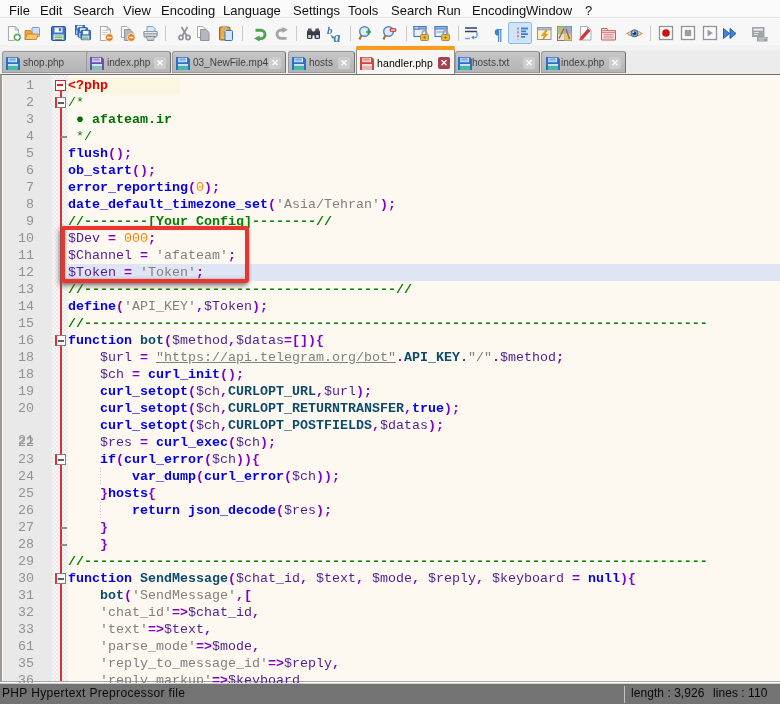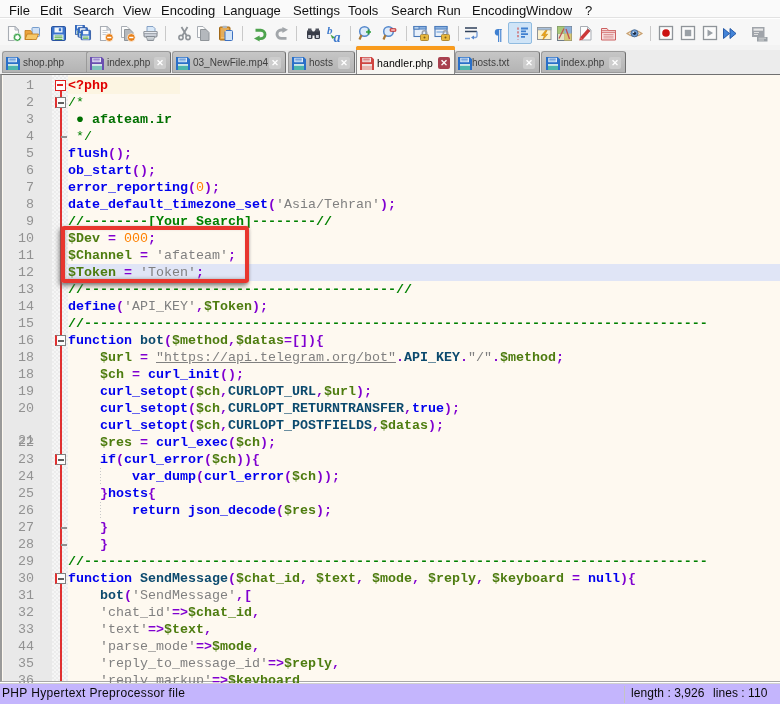--- a/index.html
+++ b/index.html
@@ -28,32 +28,32 @@
 .fb { position:absolute; left:54.5px; width:11px; height:11px; background:#fcfcfc; border:1px solid #808080; border-left:2px solid #e03030; }
 .fb::after { content:""; position:absolute; left:1.5px; top:3.5px; width:6px; height:2px; background:#606060; }
 .fbr { border:1.5px solid #e02020; }
 .fbr::after { background:#e02020; left:1.5px; top:3px; }
 .ft { position:absolute; left:61px; width:6px; height:1.5px; background:#909090; }
 .ig { position:absolute; width:1px; height:17px; background-image:linear-gradient(#c8c8c8 40%, transparent 0); background-size:1px 3px; }
 .cl, .ln { position:absolute; font-family:"Liberation Mono",monospace; font-size:13.333px; line-height:17px; white-space:pre; }
 .cl { left:68px; color:#000; }
 .ln { left:0; width:34px; text-align:right; color:#929292; }
 .k { color:#0000ee; font-weight:bold; }
-.v { color:#4d7c0f; font-weight:bold; }
+.v { color:#4c1d95; font-weight:normal; }
 .p { color:#8000d0; font-weight:bold; }
 .s { color:#808080; }
 .su { color:#808080; text-decoration:underline; }
 .n { color:#ff8000; }
 .c { color:#008000; font-weight:bold; }
 .cb { color:#007000; font-weight:bold; }
 .c2 { color:#008000; }
 .i { color:#0c4a6e; font-weight:bold; }
 .r { color:#e00000; font-weight:bold; }
 #redbox { position:absolute; left:61px; top:226px; width:188px; height:57px; border:4px solid #e8362e; border-radius:3px; box-shadow:-2px 3px 5px rgba(90,90,90,.65), 0 1px 3px rgba(120,120,120,.5), inset 1px -1px 3px rgba(150,150,150,.55); }
-#statusbar { position:absolute; left:0; top:683px; width:780px; height:21px; background:#c4b5fd; border-top:1px solid #d0d0d0; font-size:12px; color:#0a0a0a; }
+#statusbar { position:absolute; left:0; top:683px; width:780px; height:21px; background:#737373; border-top:1px solid #d0d0d0; font-size:12px; color:#0a0a0a; }
 #statusbar .sl { position:absolute; left:2px; top:1.5px; letter-spacing:0.35px; }
 .ssep { position:absolute; top:2px; width:1px; height:17px; background:#c4c4c4; }
 </style></head>
 <body>
 <div id="menubar">
     <span style="left:9px">File</span>
     <span style="left:40px">Edit</span>
     <span style="left:73px">Search</span>
     <span style="left:123px">View</span>
     <span style="left:161px">Encoding</span>
@@ -376,21 +376,21 @@
 <div class="cl" style="top:128px"> <span class="c2">*/</span></div>
 <div class="ln" style="top:128px">4</div>
 <div class="cl" style="top:145px"><span class="k">flush</span><span class="p">();</span></div>
 <div class="ln" style="top:145px">5</div>
 <div class="cl" style="top:162px"><span class="k">ob_start</span><span class="p">();</span></div>
 <div class="ln" style="top:162px">6</div>
 <div class="cl" style="top:179px"><span class="k">error_reporting</span><span class="p">(</span><span class="n">0</span><span class="p">);</span></div>
 <div class="ln" style="top:179px">7</div>
 <div class="cl" style="top:196px"><span class="k">date_default_timezone_set</span><span class="p">(</span><span class="s">'Asia/Tehran'</span><span class="p">);</span></div>
 <div class="ln" style="top:196px">8</div>
-<div class="cl" style="top:213px"><span class="c">//--------[Your Search]--------//</span></div>
+<div class="cl" style="top:213px"><span class="c">//--------[Your Config]--------//</span></div>
 <div class="ln" style="top:213px">9</div>
 <div class="cl" style="top:230px"><span class="v">$Dev</span> <span class="p">=</span> <span class="n">000</span><span class="p">;</span></div>
 <div class="ln" style="top:230px">10</div>
 <div class="cl" style="top:247px"><span class="v">$Channel</span> <span class="p">=</span> <span class="s">'afateam'</span><span class="p">;</span></div>
 <div class="ln" style="top:247px">11</div>
 <div class="cl" style="top:264px"><span class="v">$Token</span> <span class="p">=</span> <span class="s">'Token'</span><span class="p">;</span></div>
 <div class="ln" style="top:264px">12</div>
 <div class="cl" style="top:281px"><span class="c">//---------------------------------------//</span></div>
 <div class="ln" style="top:281px">13</div>
 <div class="cl" style="top:298px"><span class="k">define</span><span class="p">(</span><span class="s">'API_KEY'</span><span class="p">,</span><span class="v">$Token</span><span class="p">);</span></div>
@@ -427,21 +427,21 @@
 <div class="ln" style="top:553px">29</div>
 <div class="cl" style="top:570px"><span class="k">function</span> <span class="i">SendMessage</span><span class="p">(</span><span class="v">$chat_id</span><span class="p">,</span> <span class="v">$text</span><span class="p">,</span> <span class="v">$mode</span><span class="p">,</span> <span class="v">$reply</span><span class="p">,</span> <span class="v">$keyboard</span> <span class="p">=</span> <span class="k">null</span><span class="p">){</span></div>
 <div class="ln" style="top:570px">30</div>
 <div class="cl" style="top:587px">    <span class="i">bot</span><span class="p">(</span><span class="s">'SendMessage'</span><span class="p">,[</span></div>
 <div class="ln" style="top:587px">31</div>
 <div class="cl" style="top:604px">    <span class="s">'chat_id'</span><span class="p">=&gt;</span><span class="v">$chat_id</span><span class="p">,</span></div>
 <div class="ln" style="top:604px">32</div>
 <div class="cl" style="top:621px">    <span class="s">'text'</span><span class="p">=&gt;</span><span class="v">$text</span><span class="p">,</span></div>
 <div class="ln" style="top:621px">33</div>
 <div class="cl" style="top:638px">    <span class="s">'parse_mode'</span><span class="p">=&gt;</span><span class="v">$mode</span><span class="p">,</span></div>
-<div class="ln" style="top:638px">44</div>
+<div class="ln" style="top:638px">61</div>
 <div class="cl" style="top:655px">    <span class="s">'reply_to_message_id'</span><span class="p">=&gt;</span><span class="v">$reply</span><span class="p">,</span></div>
 <div class="ln" style="top:655px">35</div>
 <div class="cl" style="top:672px">    <span class="s">'reply_markup'</span><span class="p">=&gt;</span><span class="v">$keyboard</span></div>
 <div class="ln" style="top:672px">36</div>
 <div id="redbox"></div>
 <div id="statusbar">
     <span class="sl">PHP Hypertext Preprocessor file</span>
 <div class="ssep" style="left:624px"></div>
 <span style="position:absolute;left:631px;top:1.5px;letter-spacing:0.05px">length : 3,926</span>
 <span style="position:absolute;left:713px;top:1.5px;letter-spacing:0.05px">lines : 110</span>

